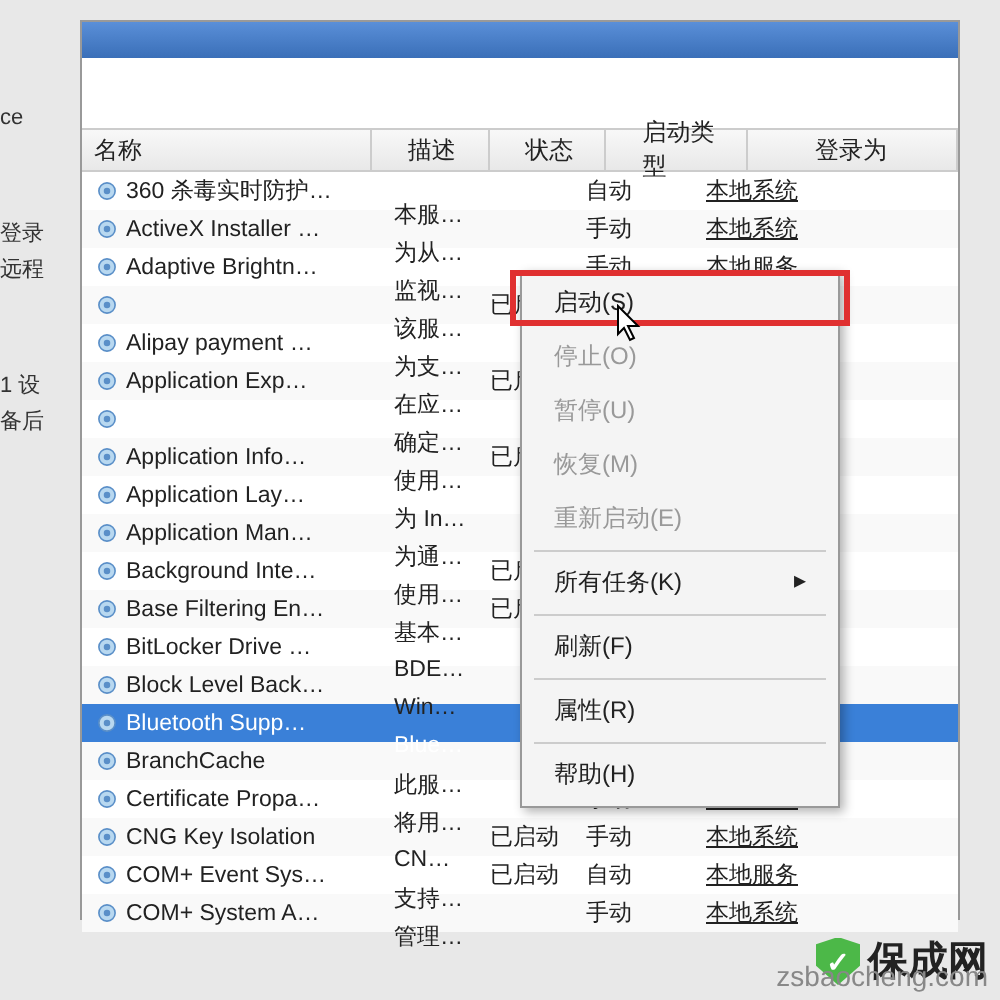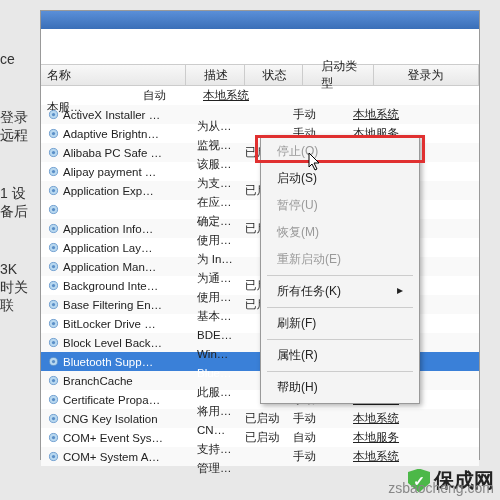--- a/index.html
+++ b/index.html
@@ -19,21 +19,21 @@
       width: 440px;
       height: 450px;
       background: #fff;
       border: 1px solid #999;
     }
     .sidebar-fragment {
       position: absolute;
       left: 0;
       top: 50px;
       width: 30px;
-      font-size: 14px;
+      font-size: 11px;
       color: #333;
       line-height: 18px;
     }
     .sidebar-fragment div { margin-bottom: 40px; }
     .titlebar {
       height: 18px;
       background: linear-gradient(#5a8fd8, #3a6fb8);
     }
     .spacer { height: 35px; }
     .header-row {
@@ -167,35 +167,41 @@
       pointer-events: none;
     }
   </style>
 </head>
 <body>
 
 <div class="sidebar-fragment">
   <div>ce</div>
   <div>登录远程</div>
   <div style="margin-top:30px">1 设备后</div>
-  <div>3K时关联</div>
 </div>
 
 <div class="outer">
   <div class="titlebar"></div>
   <div class="spacer"></div>
   <div class="header-row">
     <div class="col col-name">名称</div>
     <div class="col col-desc">描述</div>
     <div class="col col-status">状态</div>
     <div class="col col-start">启动类型</div>
     <div class="col col-login">登录为</div>
   </div>
   <div class="rows" id="rows">
       <div class="row">
+        <div class="cell cell-name">
+          <svg class="gear-icon" viewBox="0 0 16 16">
+            <circle cx="8" cy="8" r="5" fill="#b8d8f0" stroke="#5a8fc8" stroke-width="1"></circle>
+            <circle cx="8" cy="8" r="2" fill="#5a8fc8"></circle>
+          </svg>
+          <span>360 杀毒实时防护…</span>
+        </div>
         <div class="cell cell-desc">本服…</div>
         <div class="cell cell-status"></div>
         <div class="cell cell-start">自动</div>
         <div class="cell cell-login">本地系统</div>
       </div>
       <div class="row">
         <div class="cell cell-name">
           <svg class="gear-icon" viewBox="0 0 16 16">
             <circle cx="8" cy="8" r="5" fill="#b8d8f0" stroke="#5a8fc8" stroke-width="1"></circle>
             <circle cx="8" cy="8" r="2" fill="#5a8fc8"></circle>
@@ -219,21 +225,20 @@
         <div class="cell cell-status"></div>
         <div class="cell cell-start">手动</div>
         <div class="cell cell-login">本地服务</div>
       </div>
       <div class="row">
         <div class="cell cell-name">
           <svg class="gear-icon" viewBox="0 0 16 16">
             <circle cx="8" cy="8" r="5" fill="#b8d8f0" stroke="#5a8fc8" stroke-width="1"></circle>
             <circle cx="8" cy="8" r="2" fill="#5a8fc8"></circle>
           </svg>
-          <span>Alibaba PC Safe …</span>
         </div>
         <div class="cell cell-desc">该服…</div>
         <div class="cell cell-status">已启…</div>
         <div class="cell cell-start"></div>
         <div class="cell cell-login"></div>
       </div>
       <div class="row">
         <div class="cell cell-name">
           <svg class="gear-icon" viewBox="0 0 16 16">
             <circle cx="8" cy="8" r="5" fill="#b8d8f0" stroke="#5a8fc8" stroke-width="1"></circle>
@@ -437,22 +442,22 @@
         </div>
         <div class="cell cell-desc">管理…</div>
         <div class="cell cell-status"></div>
         <div class="cell cell-start">手动</div>
         <div class="cell cell-login">本地系统</div>
       </div>
     </div>
 </div>
 
 <div class="context-menu">
+  <div class="menu-item">启动(S)</div>
   <div class="menu-item disabled">停止(O)</div>
-  <div class="menu-item">启动(S)</div>
   <div class="menu-item disabled">暂停(U)</div>
   <div class="menu-item disabled">恢复(M)</div>
   <div class="menu-item disabled">重新启动(E)</div>
   <div class="divider"></div>
   <div class="menu-item"><span>所有任务(K)</span><span style="float:right">▸</span></div>
   <div class="divider"></div>
   <div class="menu-item">刷新(F)</div>
   <div class="divider"></div>
   <div class="menu-item">属性(R)</div>
   <div class="divider"></div>

